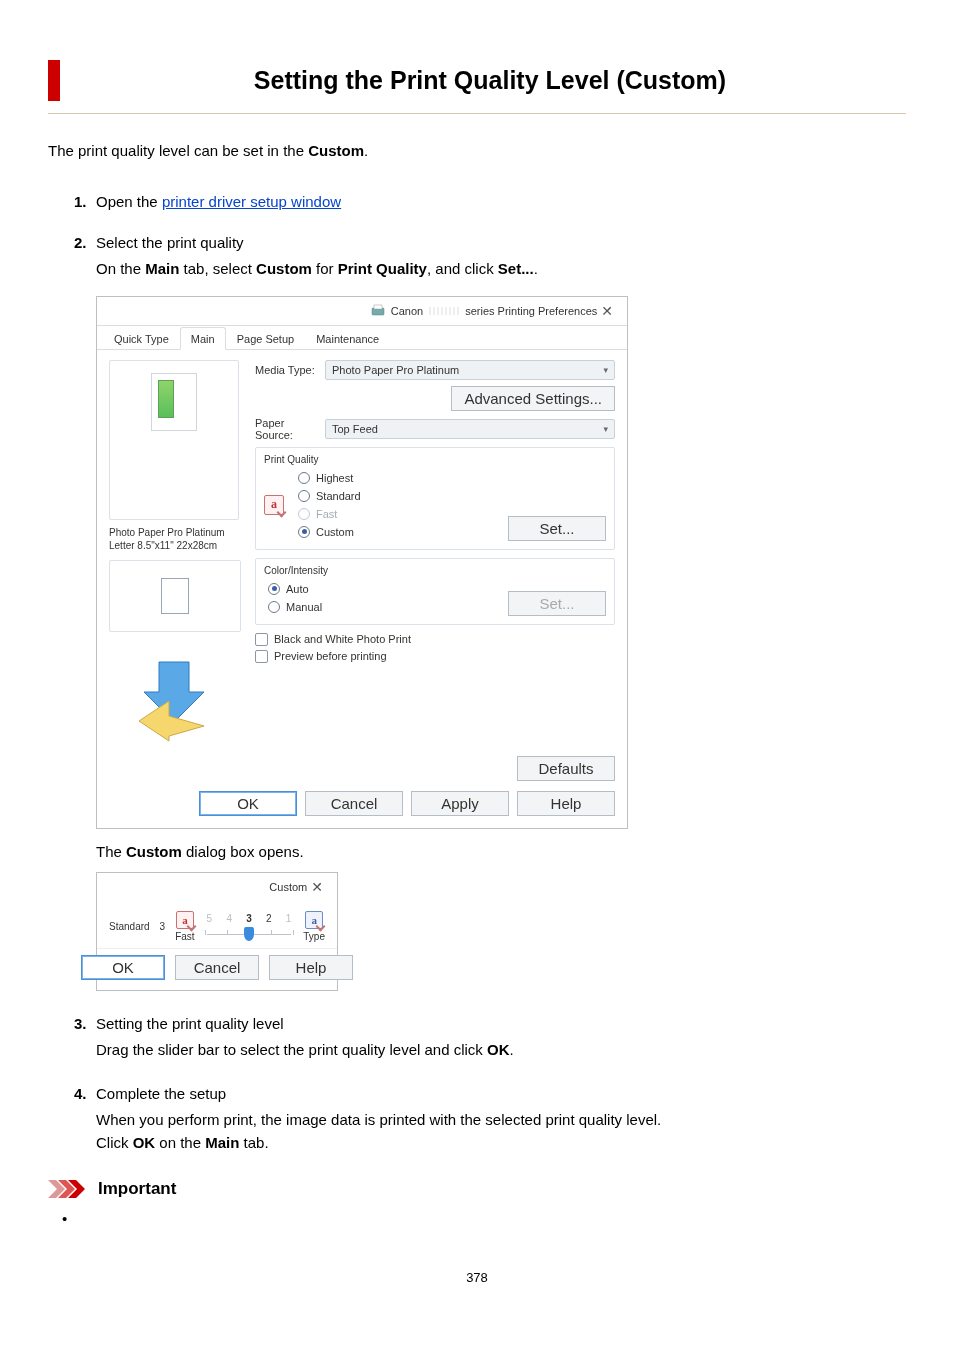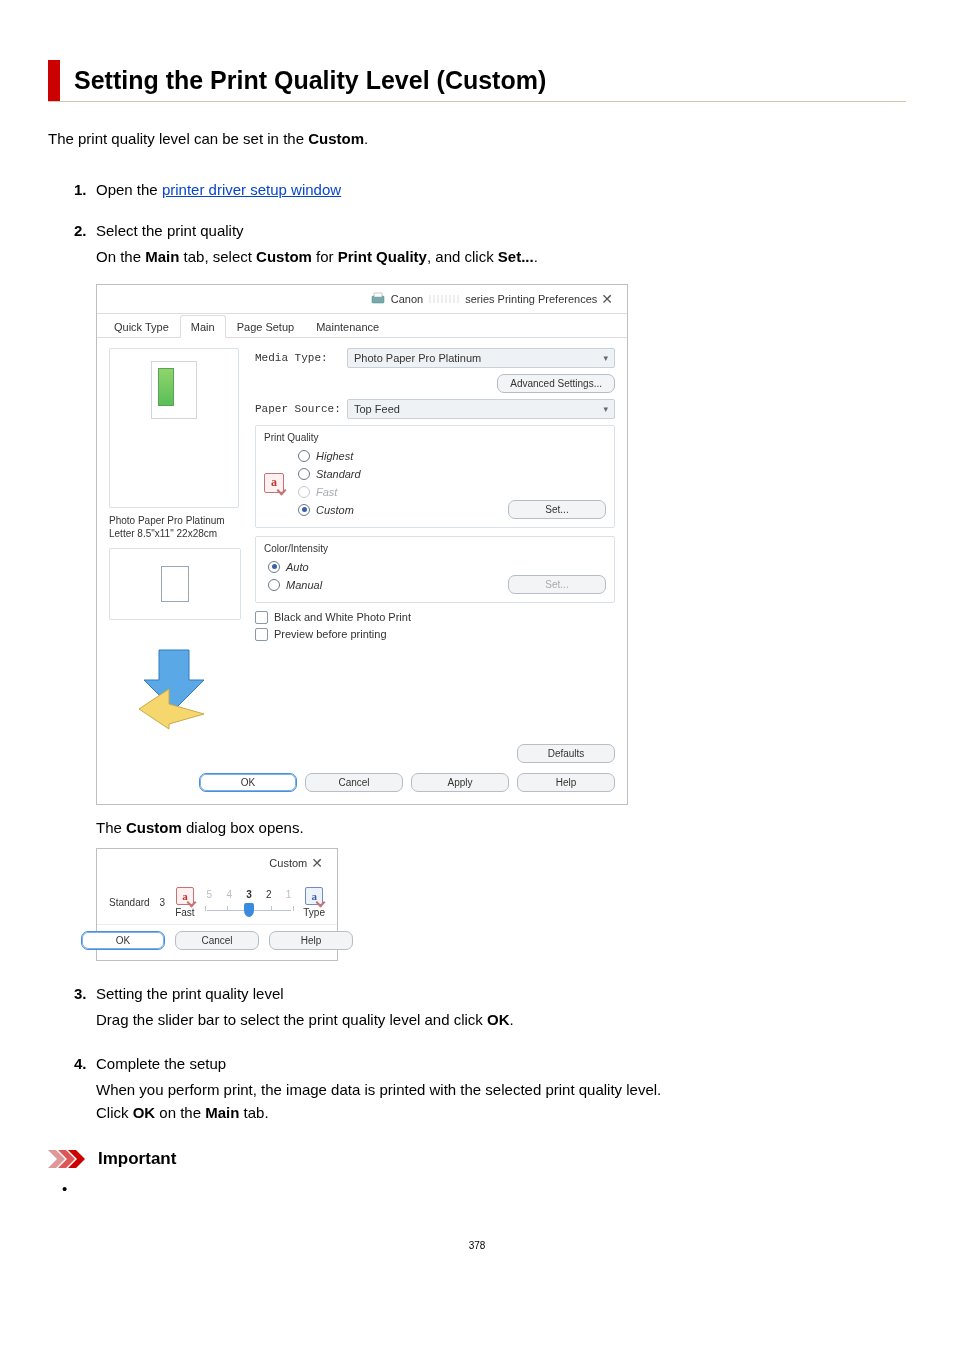--- a/index.html
+++ b/index.html
@@ -1,17 +1,17 @@
 <!DOCTYPE html>
 <html><head>
 <meta charset="utf-8">
 <style>
   body { margin:0; font-family:Arial,Helvetica,sans-serif; font-size:15px; color:#000; }
   .page { width:954px; margin:0 auto; padding:60px 48px 40px 48px; box-sizing:border-box; }
-  .title-wrap { border-left:12px solid #c00; padding:6px 0 6px 14px; margin-bottom:0; }
+  .title-wrap { border-left:12px solid #c00; padding:6px 0 6px 14px; margin-bottom:12px;text-align:center; }
   .title { font-size:25px; font-weight:bold; }
   .hr { height:1px; background:#d6c6b0; margin:0 0 26px 0; }
   .intro { margin:22px 0 30px 0; line-height:1.5; }
   .ol { list-style:none; padding-left:26px; margin:0; }
   .ol > li { margin-bottom:24px; }
   .step-row { display:flex; align-items:flex-start; }
   .num { font-weight:bold; min-width:22px; }
   .step-title { display:inline; }
   .step-body { margin:6px 0 0 22px; line-height:1.55; }
   a.link { color:#0645cc; text-decoration:underline; }
@@ -29,30 +29,30 @@
   .left-col { width:138px; }
   .preview-box { width:130px; height:160px; border:1px solid #dbe1e8; border-radius:2px; display:flex; align-items:flex-start; justify-content:center; padding-top:12px; box-sizing:border-box; }
   .sheet { width:44px; height:56px; border:1px solid #cfd6dd; position:relative; background:#fff; }
   .sheet .stripe { width:14px; height:36px; margin:6px 0 0 6px; background:linear-gradient(#8fd46a,#5abf5a); border:1px solid #5aa15a; }
   .paper-info { font-size:10px; color:#333; margin-top:6px; line-height:1.3; }
   .orient { width:130px; height:70px; border:1px solid #dbe1e8; border-radius:2px; margin-top:8px; display:flex; align-items:center; justify-content:center; }
   .orient .pg { width:26px; height:34px; border:1px solid #9aa6b2; background:#fff; }
   .arrow-art { width:130px; height:110px; margin-top:10px; display:flex; align-items:center; justify-content:center; }
   .right-col { flex:1; padding-left:8px; }
   .form-row { display:flex; align-items:center; margin-bottom:6px; }
-  .form-row .lbl { width:92px;font-family:Liberation Mono, monospace; }
+  .form-row .lbl { width:70px; }
   .combo { flex:1; display:flex; align-items:center; justify-content:space-between; background:#eef2f5; border:1px solid #c8d0d8; border-radius:2px; padding:3px 6px; }
   .chev { font-size:9px; color:#667; }
   .sub-right { display:flex; justify-content:flex-end; margin:4px 0 6px 0; }
-  .btn { display:inline-flex; align-items:center; justify-content:center; min-width:72px; padding:3px 12px; border:1px solid #b5bdc6; border-radius:7px; background:#f2f4f6; font-size:10px; }
+  .btn { display:inline-flex; align-items:center; justify-content:center; min-width:72px; padding:3px 12px; border:1px solid #b5bdc6; border-radius:0; background:#f2f4f6; font-size:15px; }
   .btn.primary { border-color:#4a90d9; background:#ffffff; box-shadow:0 0 0 1px #7ab3ec inset; }
   .btn.disabled { color:#aaa; }
   .group { border:1px solid #dbe1e8; border-radius:2px; padding:6px 8px 8px 8px; margin-bottom:8px; }
   .group .g-title { font-size:10px; color:#333; margin-bottom:4px; }
-  .radio-row { display:flex; align-items:center; gap:6px; margin:3px 0 3px 4px;font-style:italic; }
+  .radio-row { display:flex; align-items:center; gap:6px; margin:3px 0 3px 4px; }
   .radio { width:10px; height:10px; border:1px solid #6a7a8a; border-radius:50%; display:inline-flex; align-items:center; justify-content:center; }
   .radio.checked:after { content:""; width:5px; height:5px; background:#3a5fa8; border-radius:50%; }
   .radio.disabled { border-color:#c3c9cf; }
   .muted { color:#a7adb4; }
   .a-icon { width:18px; height:18px; border:1px solid #c77373; background:#fff1f1; color:#b33; font-weight:bold; display:inline-flex; align-items:center; justify-content:center; border-radius:2px; font-family:Georgia,serif; font-size:12px; position:relative; }
   .a-icon:after { content:""; position:absolute; right:-2px; bottom:-2px; width:5px; height:5px; border-right:2px solid #c77373; border-bottom:2px solid #c77373; transform:rotate(45deg); }
   .group .side-btn { margin-left:auto; }
   .group-row { display:flex; align-items:center; }
   .group-col { display:flex; flex-direction:column; flex:1; }
   .chk { width:11px; height:11px; border:1px solid #8a98a6; border-radius:2px; display:inline-block; margin-right:6px; }
@@ -80,21 +80,21 @@
 
   .sub-caption { margin:14px 0 12px 22px; }
 
   .important { display:flex; align-items:center; gap:10px; margin:18px 0 8px 0; }
   .arrow3 svg { display:block; }
   .imp-title { font-weight:bold; font-size:17px; }
   .imp-list { margin:6px 0 0 14px; }
   .imp-list .bullet { display:flex; gap:8px; line-height:1.5; }
   .imp-list .bullet .dot { padding-top:1px; }
 
-  .page-num { text-align:center; font-size:10px; margin-top:40px; color:#000; }
+  .page-num { text-align:center; font-size:13px; margin-top:40px; color:#000; }
 </style>
 </head>
 <body>
 
 <div class="page">
   <div class="title-wrap">
     <div class="title">Setting the Print Quality Level (Custom)</div>
   </div>
   <div class="hr"></div>
 

